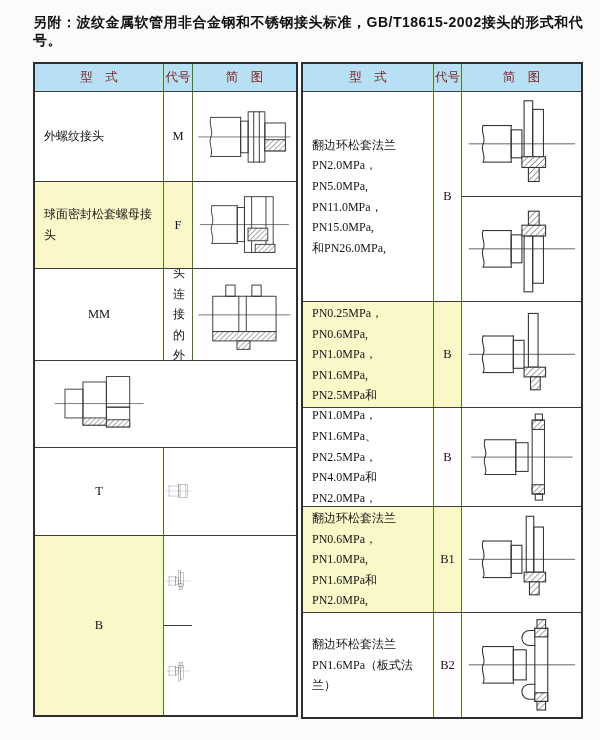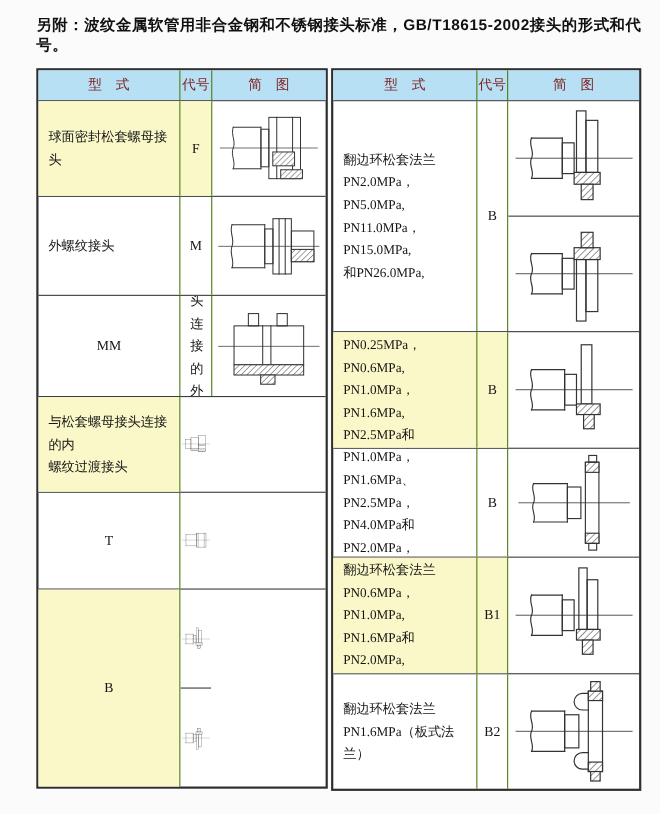--- a/index.html
+++ b/index.html
@@ -67,20 +67,45 @@
 
   <div class="tables">
 
     <div class="tbl tbl-l">
       <div class="row head">
         <div class="cell">型　式</div>
         <div class="cell">代号</div>
         <div class="cell">简　图</div>
       </div>
 
+      <div class="row" style="height:89px">
+        <div class="cell type">外螺纹接头</div>
+        <div class="cell code">M</div>
+        <div class="cell diag">
+          <div class="sub">
+              <svg class="dsvg" viewBox="0 0 104 88" preserveAspectRatio="xMidYMid meet">
+                <g fill="none" stroke="#333333" stroke-width="1" stroke-linecap="square">
+                  <line x1="3" y1="44" x2="101" y2="44" stroke-width="0.7"></line>
+                  <path d="M16 23 c -3 7 3 14 0 21 c -3 7 3 14 0 21"></path>
+                  <line x1="16" y1="23" x2="48" y2="23"></line>
+                  <line x1="16" y1="65" x2="48" y2="65"></line>
+                  <line x1="48" y1="23" x2="48" y2="65"></line>
+                  <rect x="48" y="27" width="8" height="34"></rect>
+                  <rect x="56" y="17" width="18" height="54"></rect>
+                  <line x1="62" y1="17" x2="62" y2="71"></line>
+                  <line x1="68" y1="17" x2="68" y2="71"></line>
+                  <rect x="74" y="29" width="22" height="30"></rect>
+                  <rect x="74" y="47" width="22" height="12" fill="url(#hatch)" stroke="none"></rect>
+                  <rect x="74" y="47" width="22" height="12"></rect>
+                </g>
+              </svg>
+            </div>
+        </div>
+      </div>
+
       <div class="row hl" style="height:86px">
         <div class="cell type">球面密封松套螺母接头</div>
         <div class="cell code">F</div>
         <div class="cell diag">
           <div class="sub">
               <svg class="dsvg" viewBox="0 0 104 88" preserveAspectRatio="xMidYMid meet">
                 <g fill="none" stroke="#333333" stroke-width="1" stroke-linecap="square">
                   <line x1="3" y1="44" x2="101" y2="44" stroke-width="0.7"></line>
                   <path d="M16 23 c -3 7 3 14 0 21 c -3 7 3 14 0 21"></path>
                   <line x1="16" y1="23" x2="44" y2="23"></line>
@@ -93,45 +118,20 @@
                   <rect x="56" y="48" width="22" height="14" fill="url(#hatch)" stroke="none"></rect>
                   <rect x="56" y="48" width="22" height="14"></rect>
                   <rect x="64" y="66" width="22" height="9" fill="url(#hatch)" stroke="none"></rect>
                   <rect x="64" y="66" width="22" height="9"></rect>
                 </g>
               </svg>
             </div>
         </div>
       </div>
 
-      <div class="row" style="height:89px">
-        <div class="cell type">外螺纹接头</div>
-        <div class="cell code">M</div>
-        <div class="cell diag">
-          <div class="sub">
-              <svg class="dsvg" viewBox="0 0 104 88" preserveAspectRatio="xMidYMid meet">
-                <g fill="none" stroke="#333333" stroke-width="1" stroke-linecap="square">
-                  <line x1="3" y1="44" x2="101" y2="44" stroke-width="0.7"></line>
-                  <path d="M16 23 c -3 7 3 14 0 21 c -3 7 3 14 0 21"></path>
-                  <line x1="16" y1="23" x2="48" y2="23"></line>
-                  <line x1="16" y1="65" x2="48" y2="65"></line>
-                  <line x1="48" y1="23" x2="48" y2="65"></line>
-                  <rect x="48" y="27" width="8" height="34"></rect>
-                  <rect x="56" y="17" width="18" height="54"></rect>
-                  <line x1="62" y1="17" x2="62" y2="71"></line>
-                  <line x1="68" y1="17" x2="68" y2="71"></line>
-                  <rect x="74" y="29" width="22" height="30"></rect>
-                  <rect x="74" y="47" width="22" height="12" fill="url(#hatch)" stroke="none"></rect>
-                  <rect x="74" y="47" width="22" height="12"></rect>
-                </g>
-              </svg>
-            </div>
-        </div>
-      </div>
-
       <div class="row" style="height:91px">
         <div class="cell code">MM</div>
         <div class="cell type">与松套螺母接头连接的
 外螺纹过渡接头</div>
         <div class="cell diag">
           <div class="sub">
               <svg class="dsvg" viewBox="0 0 104 88" preserveAspectRatio="xMidYMid meet">
                 <g fill="none" stroke="#333333" stroke-width="1" stroke-linecap="square">
                   <line x1="3" y1="44" x2="101" y2="44" stroke-width="0.7"></line>
                   <rect x="18" y="24" width="68" height="38"></rect>
@@ -143,22 +143,20 @@
                   <rect x="18" y="62" width="68" height="10"></rect>
                   <rect x="44" y="72" width="14" height="9" fill="url(#hatch)" stroke="none"></rect>
                   <rect x="44" y="72" width="14" height="9"></rect>
                 </g>
               </svg>
             </div>
         </div>
       </div>
 
       <div class="row hl" style="height:86px">
-        <div class="cell type">与松套螺母接头连接的内
-螺纹过渡接头</div>
         <div class="cell diag">
           <div class="sub">
               <svg class="dsvg" viewBox="0 0 104 88" preserveAspectRatio="xMidYMid meet">
                 <g fill="none" stroke="#333333" stroke-width="1" stroke-linecap="square">
                   <line x1="3" y1="44" x2="101" y2="44" stroke-width="0.7"></line>
                   <rect x="14" y="28" width="20" height="32"></rect>
                   <rect x="34" y="20" width="26" height="48"></rect>
                   <rect x="60" y="14" width="26" height="34"></rect>
                   <rect x="60" y="48" width="26" height="22"></rect>
                   <rect x="34" y="60" width="26" height="8" fill="url(#hatch)" stroke="none"></rect>

